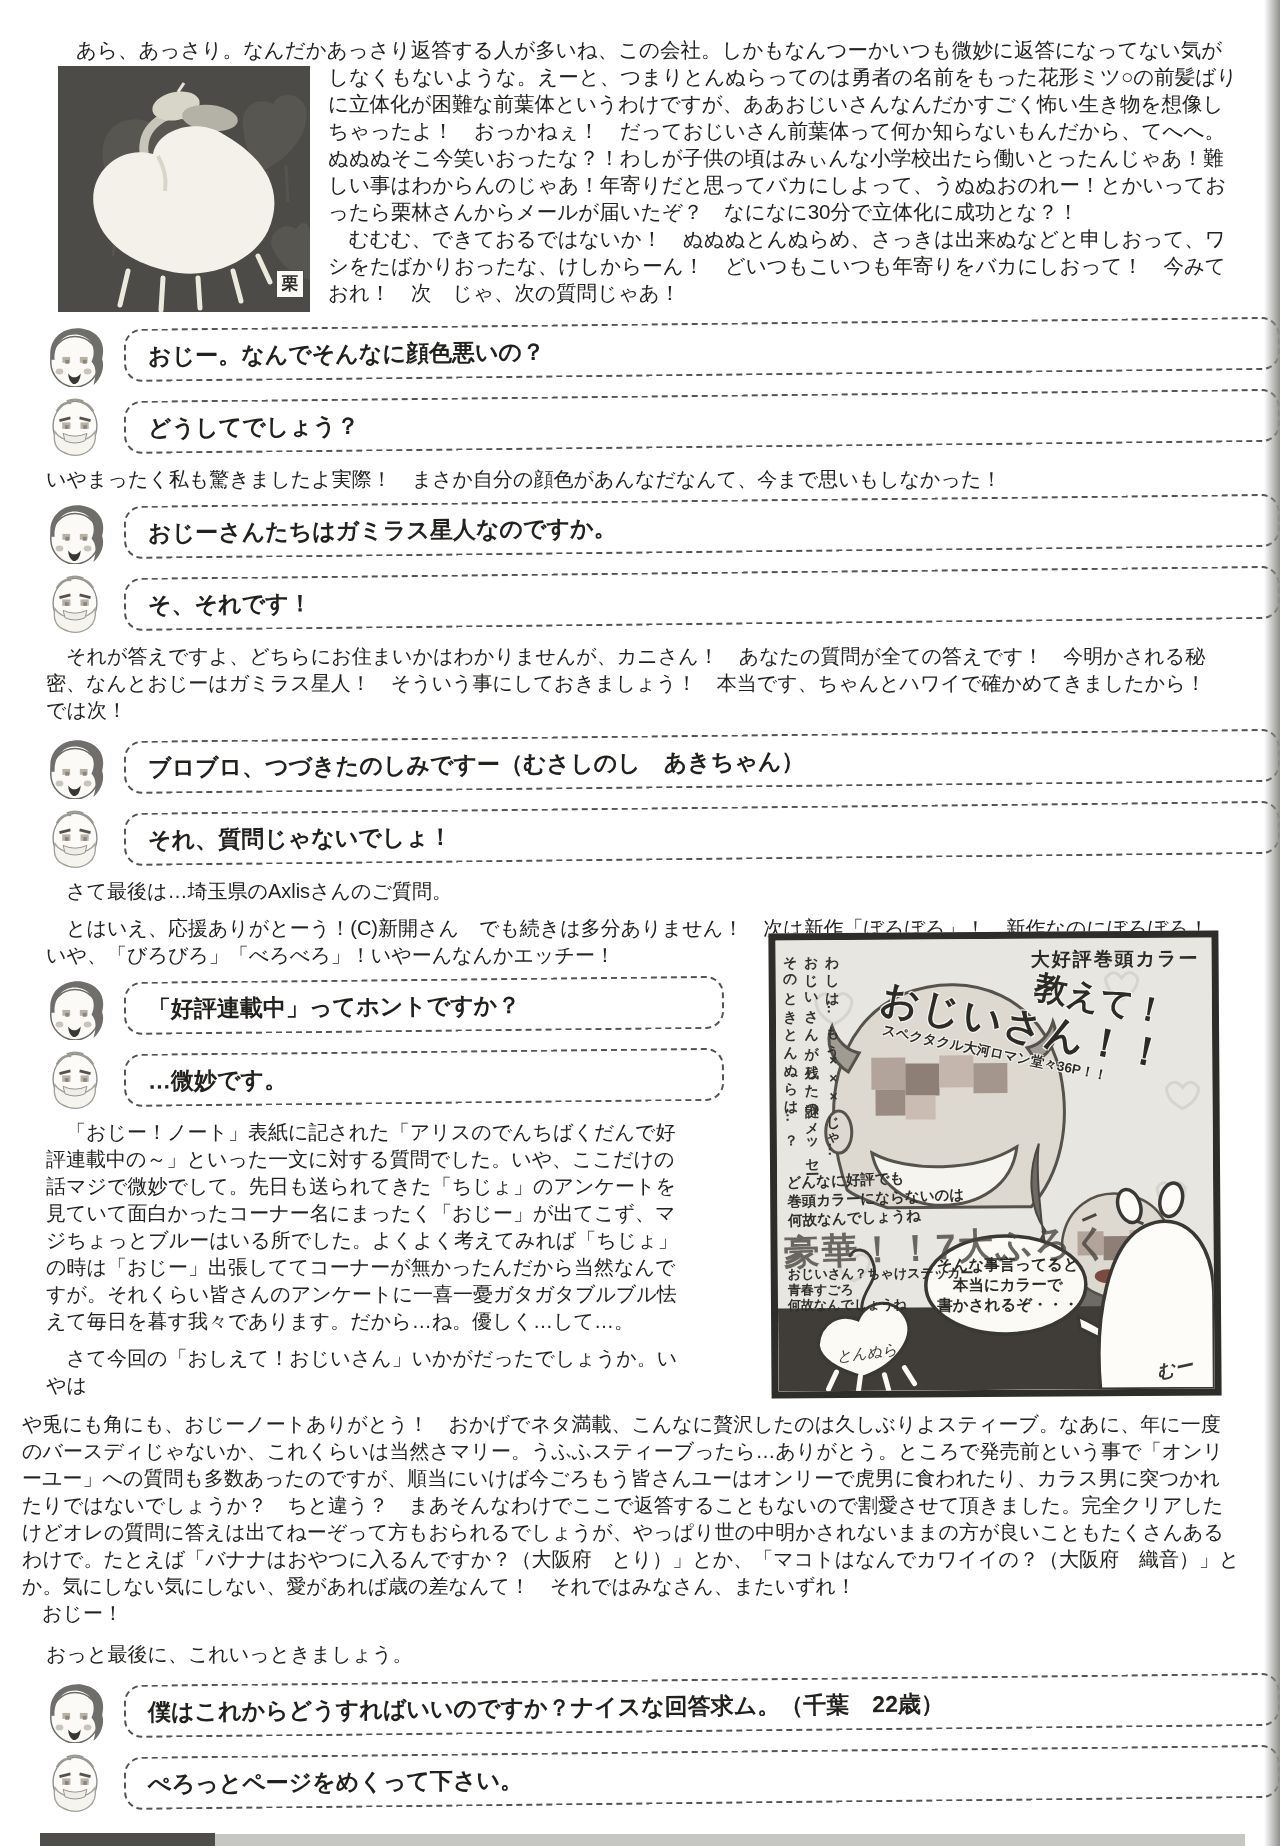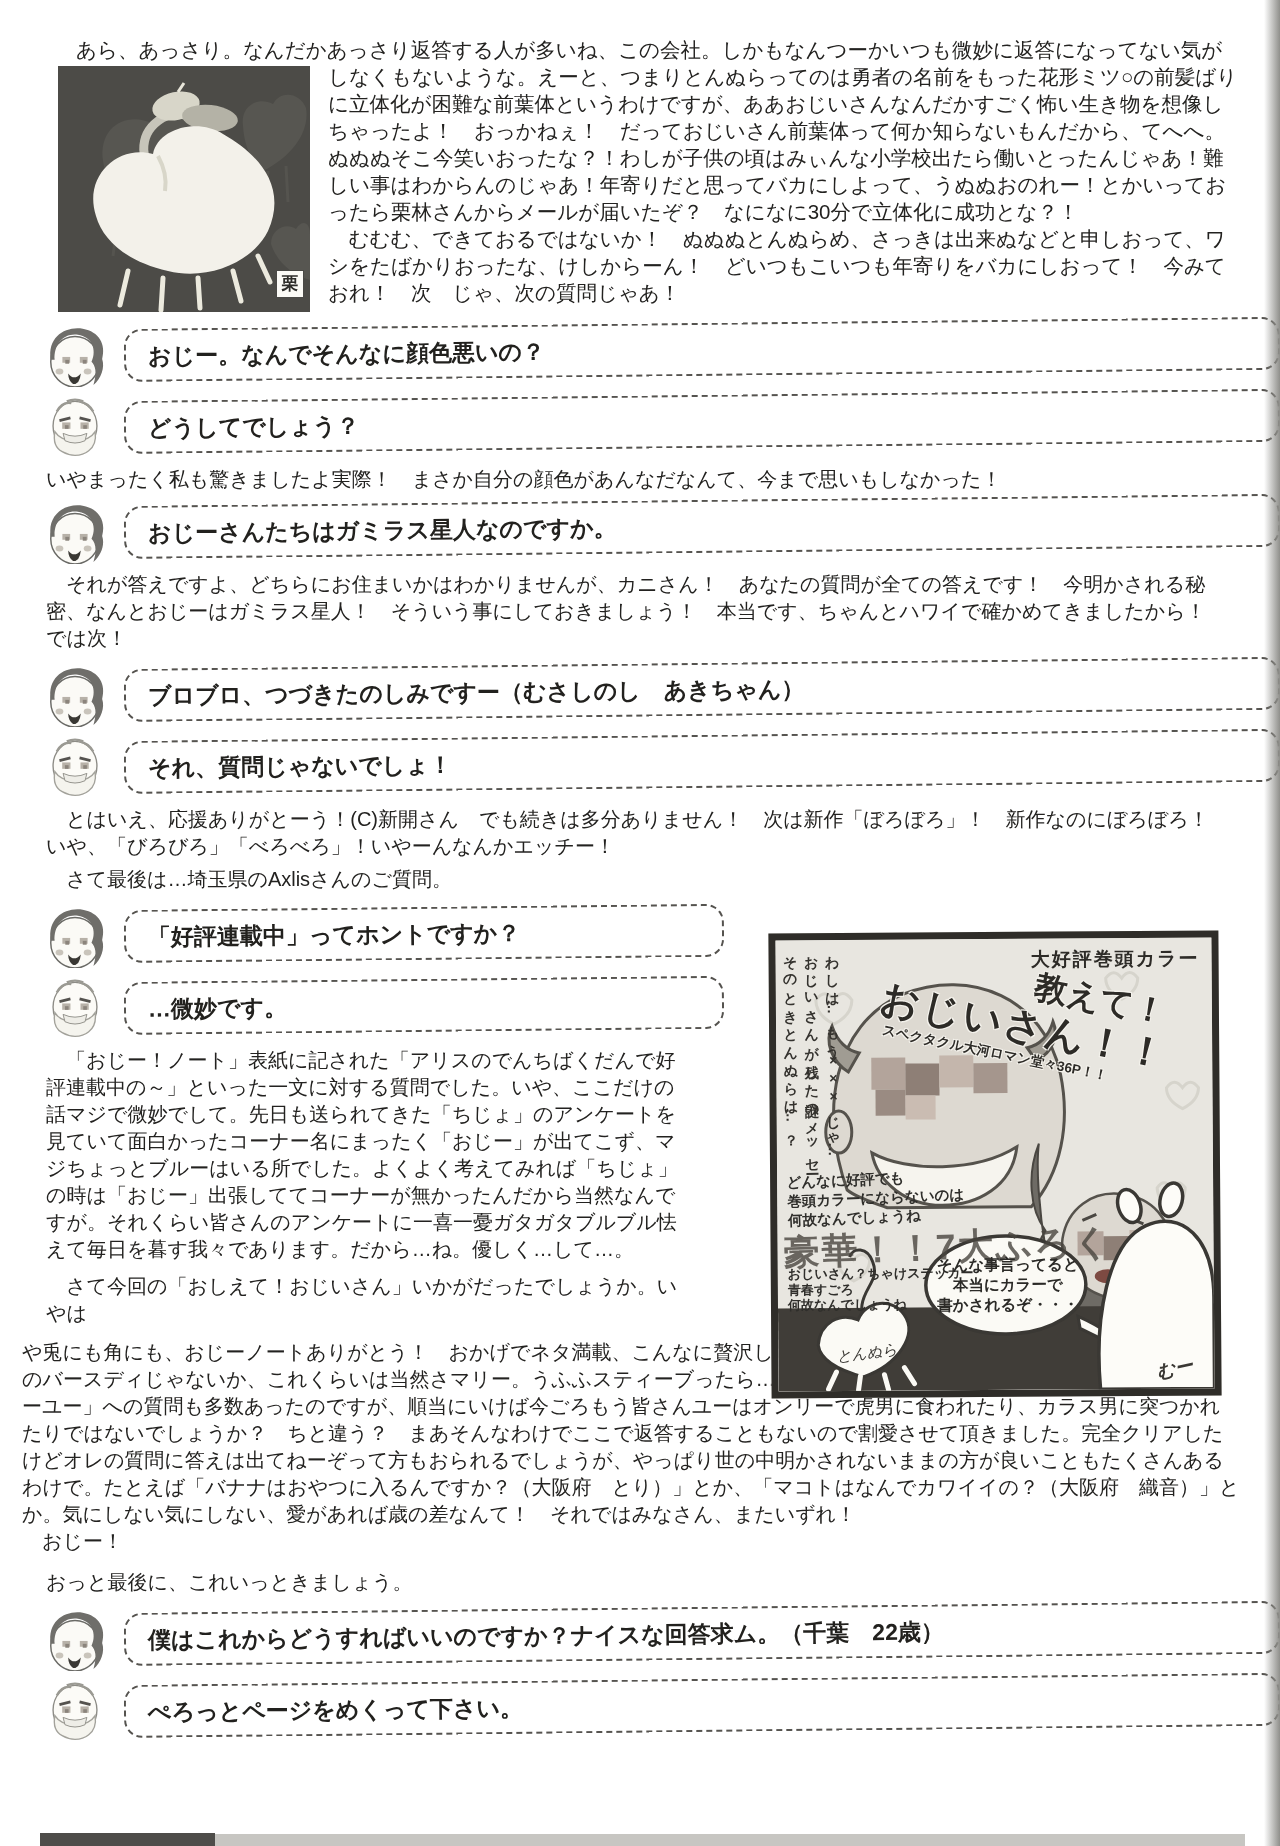--- a/index.html
+++ b/index.html
@@ -147,39 +147,45 @@
   </div>
 
   <p class="ans tight">いやまったく私も驚きましたよ実際！　まさか自分の顔色があんなだなんて、今まで思いもしなかった！</p>
 
   <div class="qa-row">
     <svg class="avatar" viewBox="0 0 68 66">
         <use href="#boy-face"></use>
       </svg>
     <div class="bubble long">おじーさんたちはガミラス星人なのですか。</div>
   </div>
+  <div class="qa-row">
+    <svg class="avatar" viewBox="0 0 68 70">
+        <use href="#ojii-face"></use>
+      </svg>
+    <div class="bubble long">そ、それです！</div>
+  </div>
 
   <p class="ans">　それが答えですよ、どちらにお住まいかはわかりませんが、カニさん！　あなたの質問が全ての答えです！　今明かされる秘密、なんとおじーはガミラス星人！　そういう事にしておきましょう！　本当です、ちゃんとハワイで確かめてきましたから！　では次！</p>
 
   <div class="qa-row">
     <svg class="avatar" viewBox="0 0 68 66">
         <use href="#boy-face"></use>
       </svg>
     <div class="bubble long">ブロブロ、つづきたのしみですー（むさしのし　あきちゃん）</div>
   </div>
   <div class="qa-row">
     <svg class="avatar" viewBox="0 0 68 70">
         <use href="#ojii-face"></use>
       </svg>
     <div class="bubble long">それ、質問じゃないでしょ！</div>
   </div>
 
+  <p class="ans">　さて最後は…埼玉県のAxlisさんのご質問。</p>
   <p class="ans pre tight">　とはいえ、応援ありがとーう！(C)新開さん　でも続きは多分ありません！　次は新作「ぼろぼろ」！　新作なのにぼろぼろ！
 いや、「びろびろ」「べろべろ」！いやーんなんかエッチー！</p>
-  <p class="ans">　さて最後は…埼玉県のAxlisさんのご質問。</p>
 
   <div class="qa-row">
     <svg class="avatar" viewBox="0 0 68 66">
         <use href="#boy-face"></use>
       </svg>
     <div class="bubble short">「好評連載中」ってホントですか？</div>
   </div>
   <div class="qa-row">
     <svg class="avatar" viewBox="0 0 68 70">
         <use href="#ojii-face"></use>

